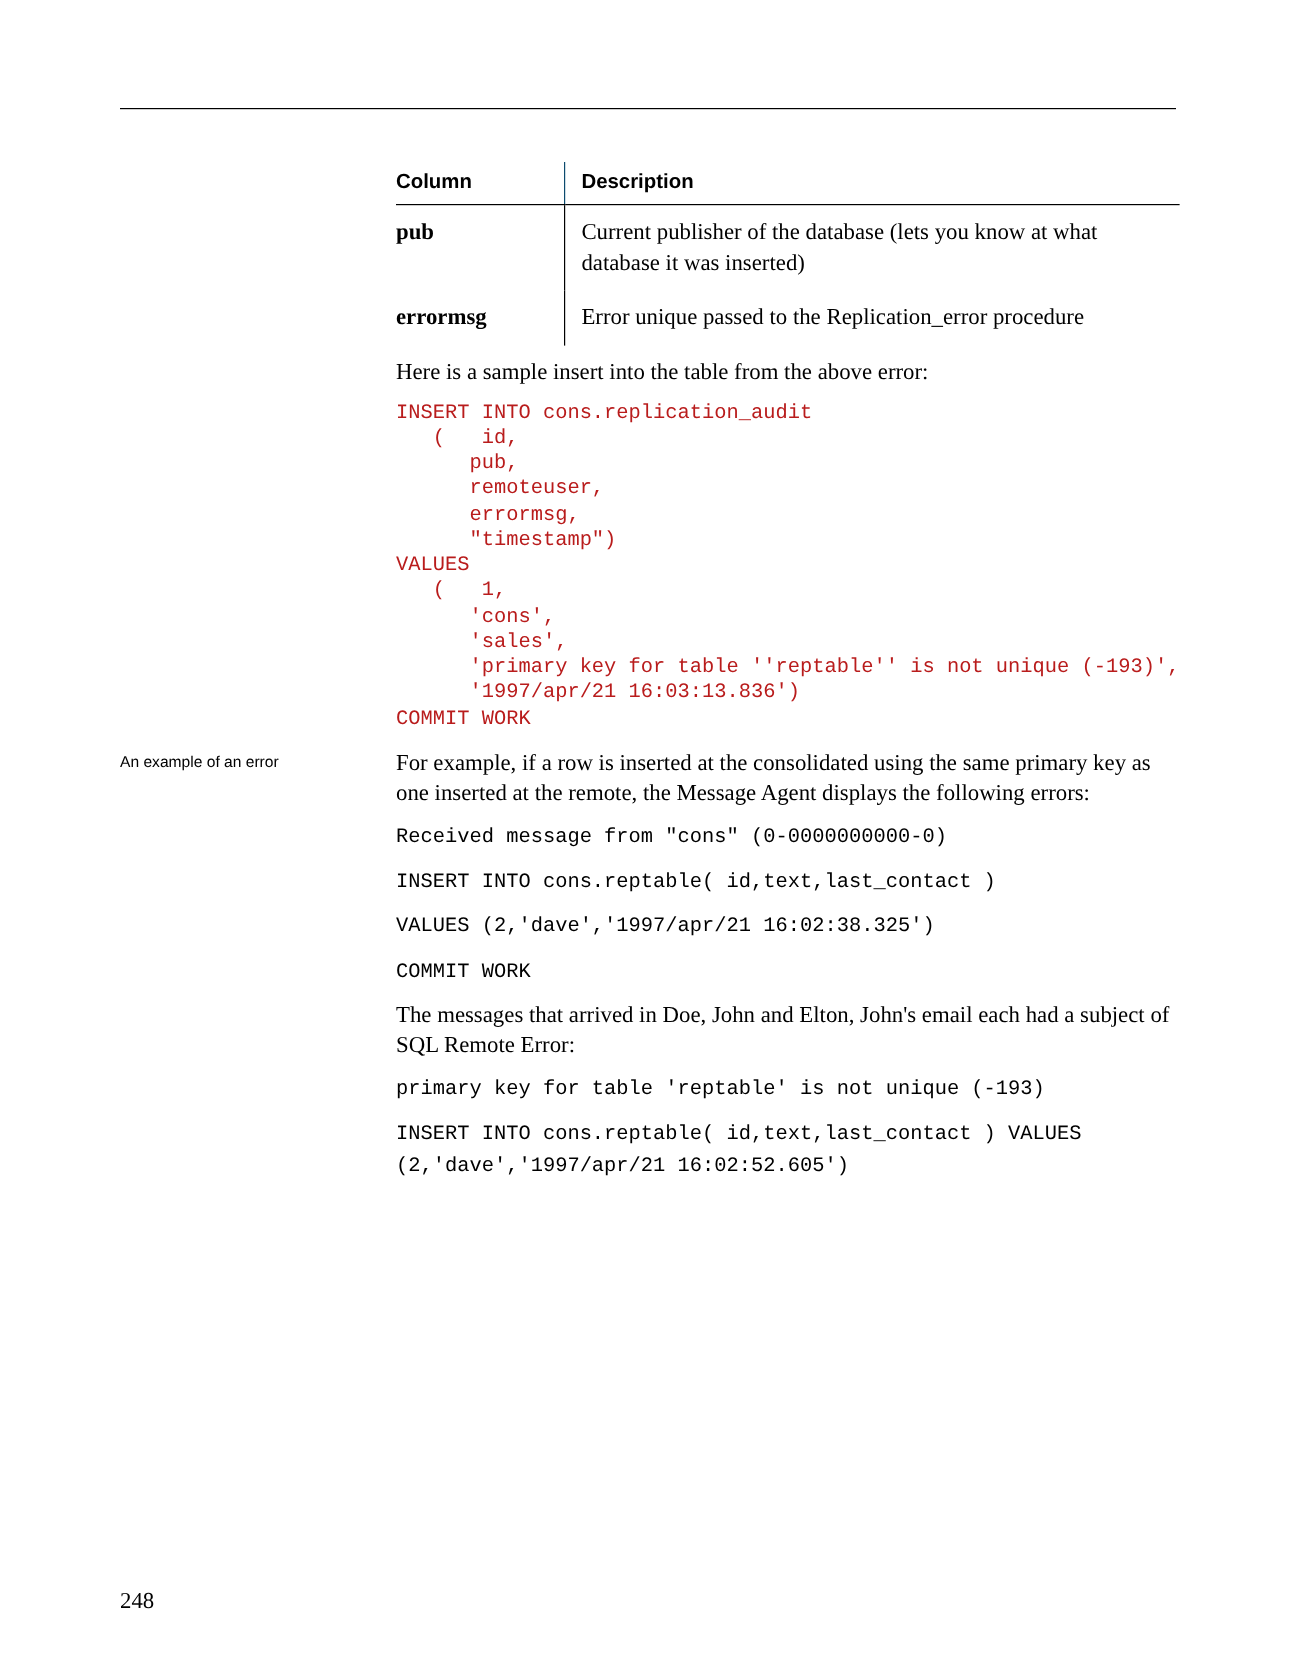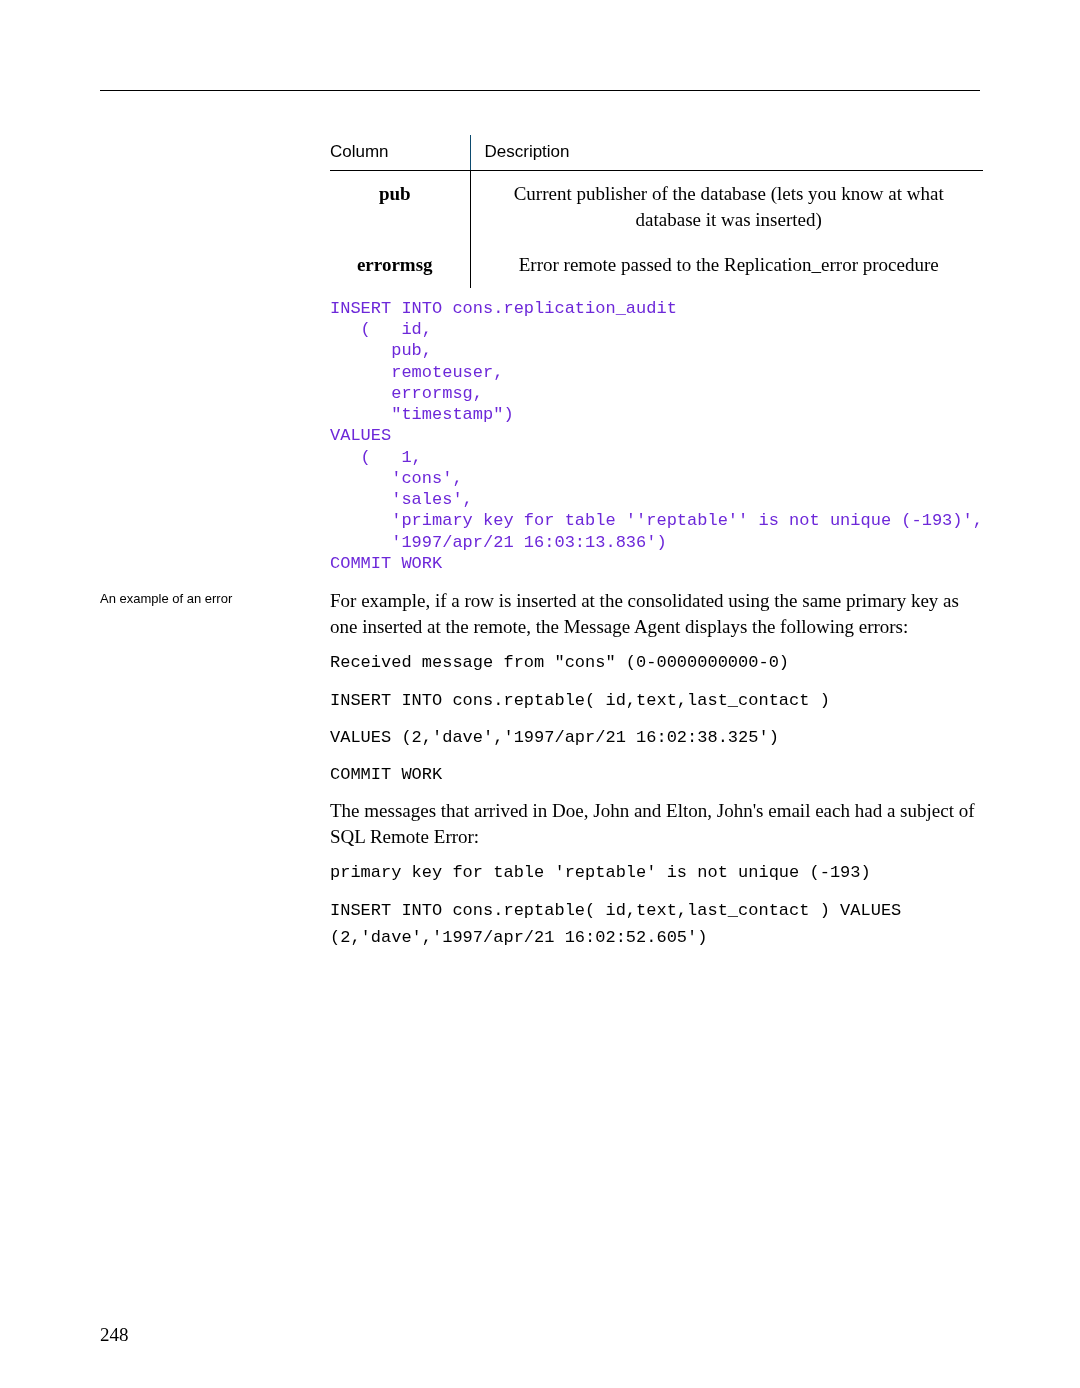--- a/index.html
+++ b/index.html
@@ -39,54 +39,53 @@
   .main-col {
     flex: 1;
   }
   table.defs {
     border-collapse: collapse;
     width: 100%;
     margin-bottom: 10px;
   }
   table.defs th {
     font-family: Helvetica, Arial, sans-serif;
-    font-weight: normal;
+    font-weight: bold;
     font-size: 17px;
     text-align: left;
     padding: 6px 10px 6px 0;
     border-bottom: 1px solid #000;
     vertical-align: bottom;
   }
   table.defs th.col-h { width: 140px; }
   table.defs th.desc-h {
     border-left: 1px solid #0c4a6e;
     padding-left: 14px;
   }
   table.defs td {
     vertical-align: top;
     padding: 10px 10px 10px 0;
-    text-align: center;
   }
   table.defs td.term {
     font-family: "Times New Roman", Times, serif;
     font-weight: bold;
     width: 140px;
   }
   table.defs td.desc {
     border-left: 1px solid #000;
     padding-left: 14px;
     margin-top: 44px;
   }
   p.body {
     margin: 6px 0 10px 0;
   }
   pre.code {
     font-family: "Courier New", Courier, monospace;
     font-size: 17px;
-    color: #6d28d9;
+    color: #b91c1c;
     margin: 6px 0 14px 0;
     white-space: pre;
     line-height: 1.25;
   }
   pre.mono {
     font-family: "Courier New", Courier, monospace;
     font-size: 17px;
     color: #000;
     margin: 10px 0;
     white-space: pre-wrap;
@@ -116,25 +115,26 @@
             <th class="desc-h">Description</th>
           </tr>
         </thead>
         <tbody>
           <tr>
             <td class="term">pub</td>
             <td class="desc">Current publisher of the database (lets you know at what database it was inserted)</td>
           </tr>
           <tr>
             <td class="term">errormsg</td>
-            <td class="desc">Error remote passed to the Replication_error procedure</td>
+            <td class="desc">Error unique passed to the Replication_error procedure</td>
           </tr>
         </tbody>
       </table>
 
+      <p class="body">Here is a sample insert into the table from the above error:</p>
 
       <pre class="code">INSERT INTO cons.replication_audit
    (   id,
       pub,
       remoteuser,
       errormsg,
       "timestamp")
 VALUES
    (   1,
       'cons',

